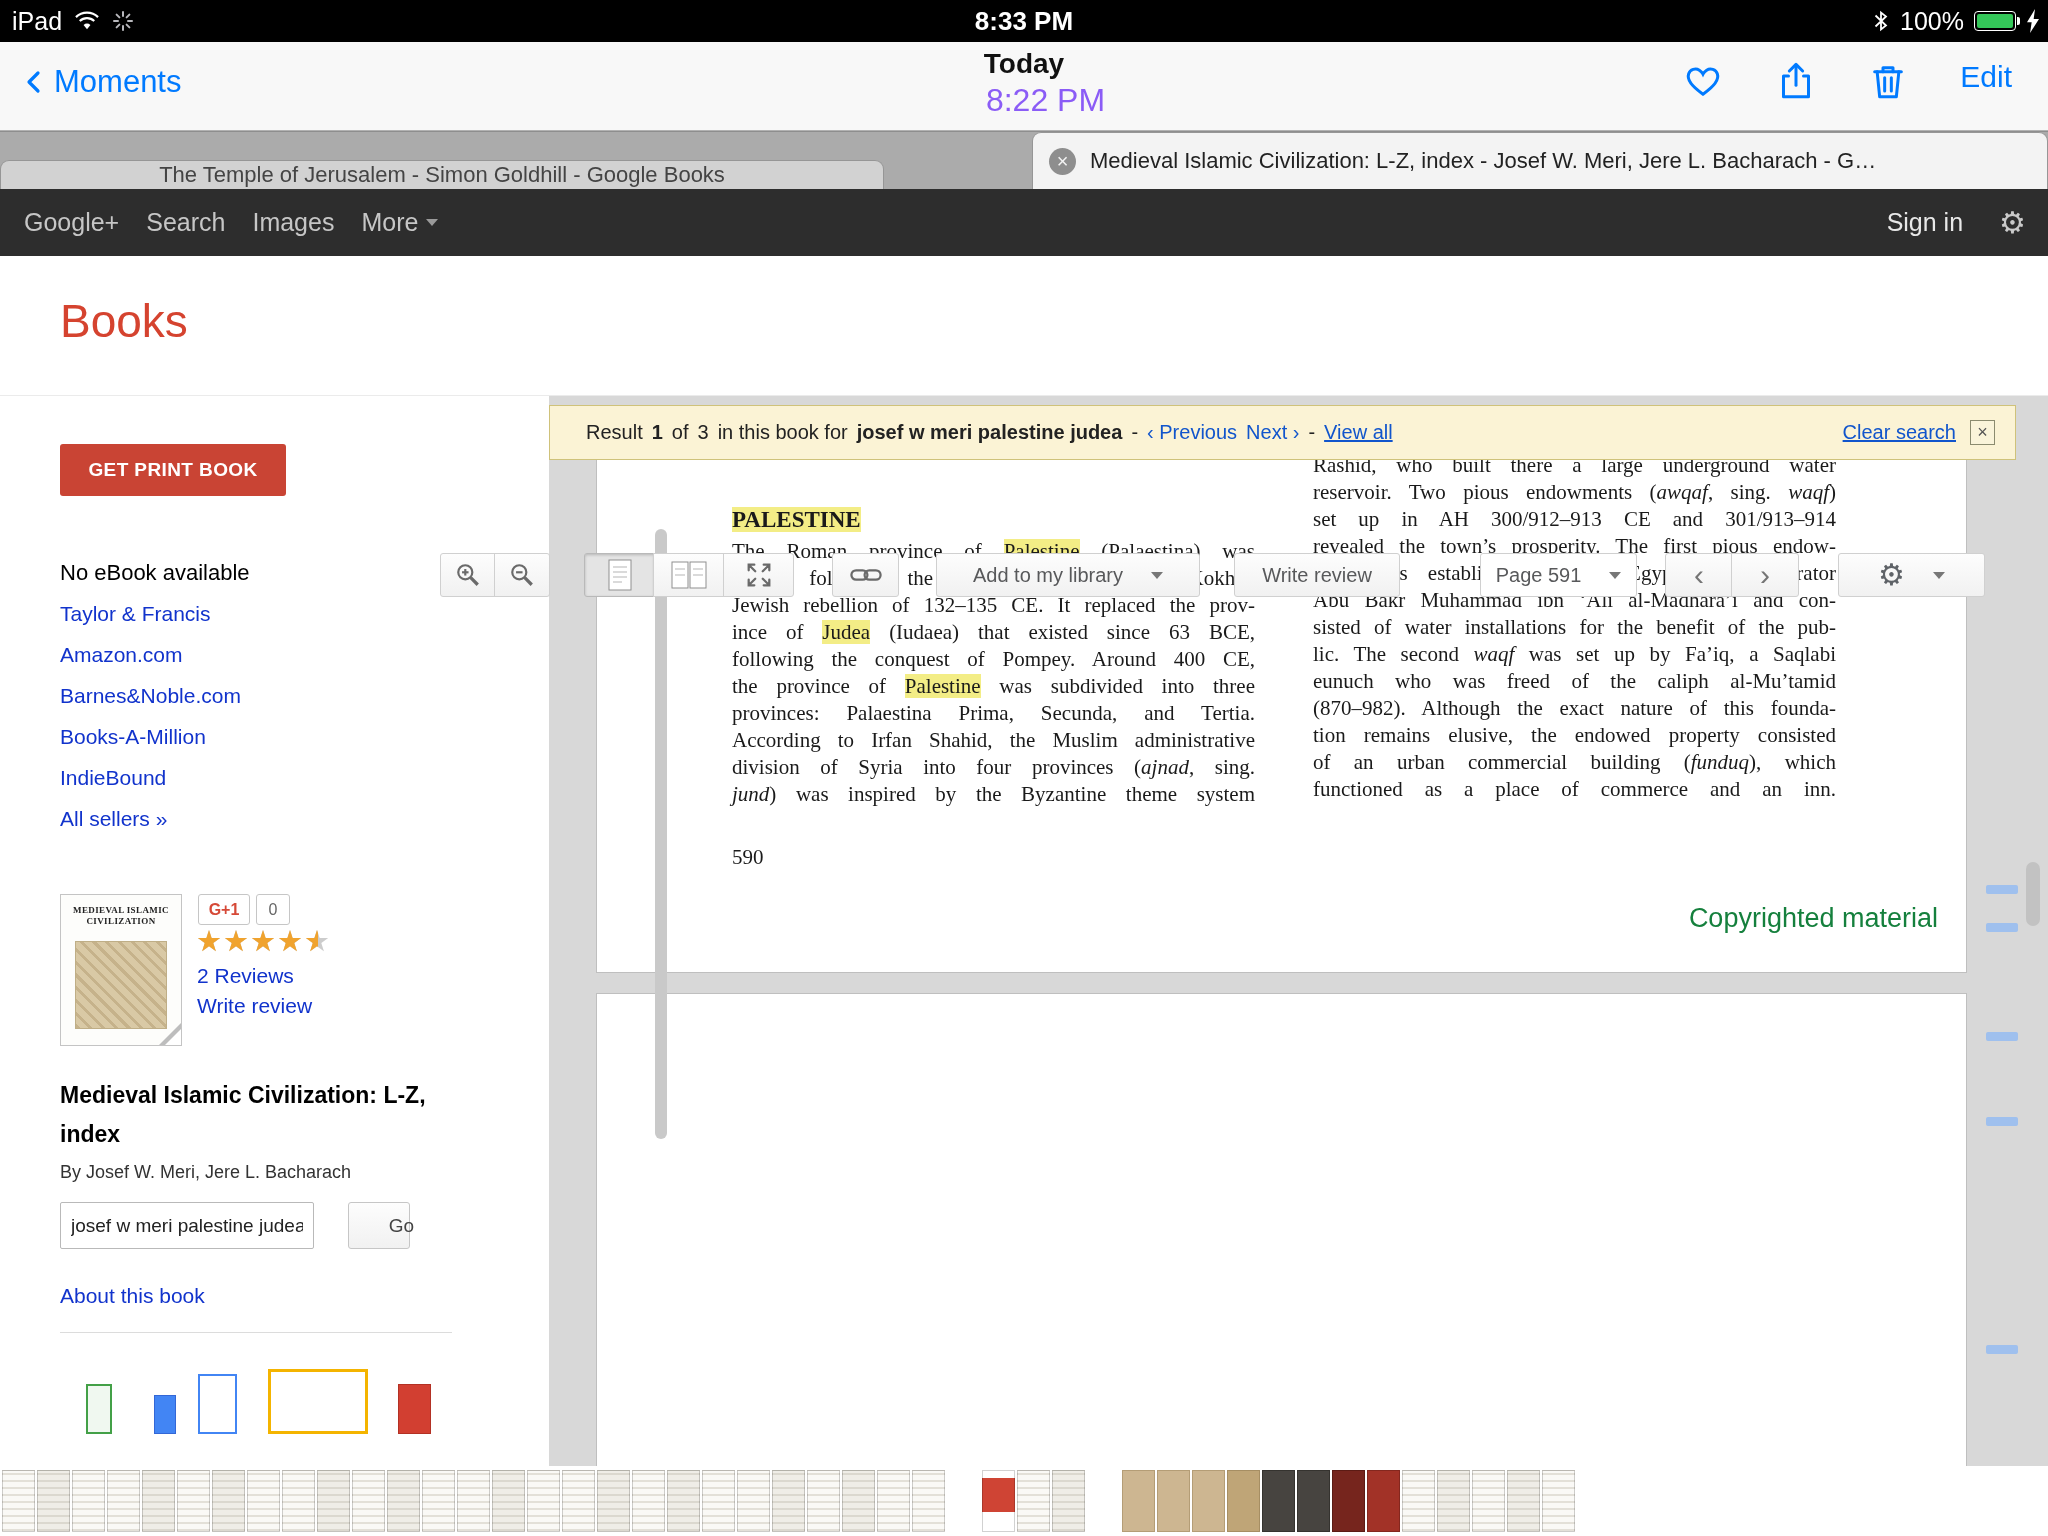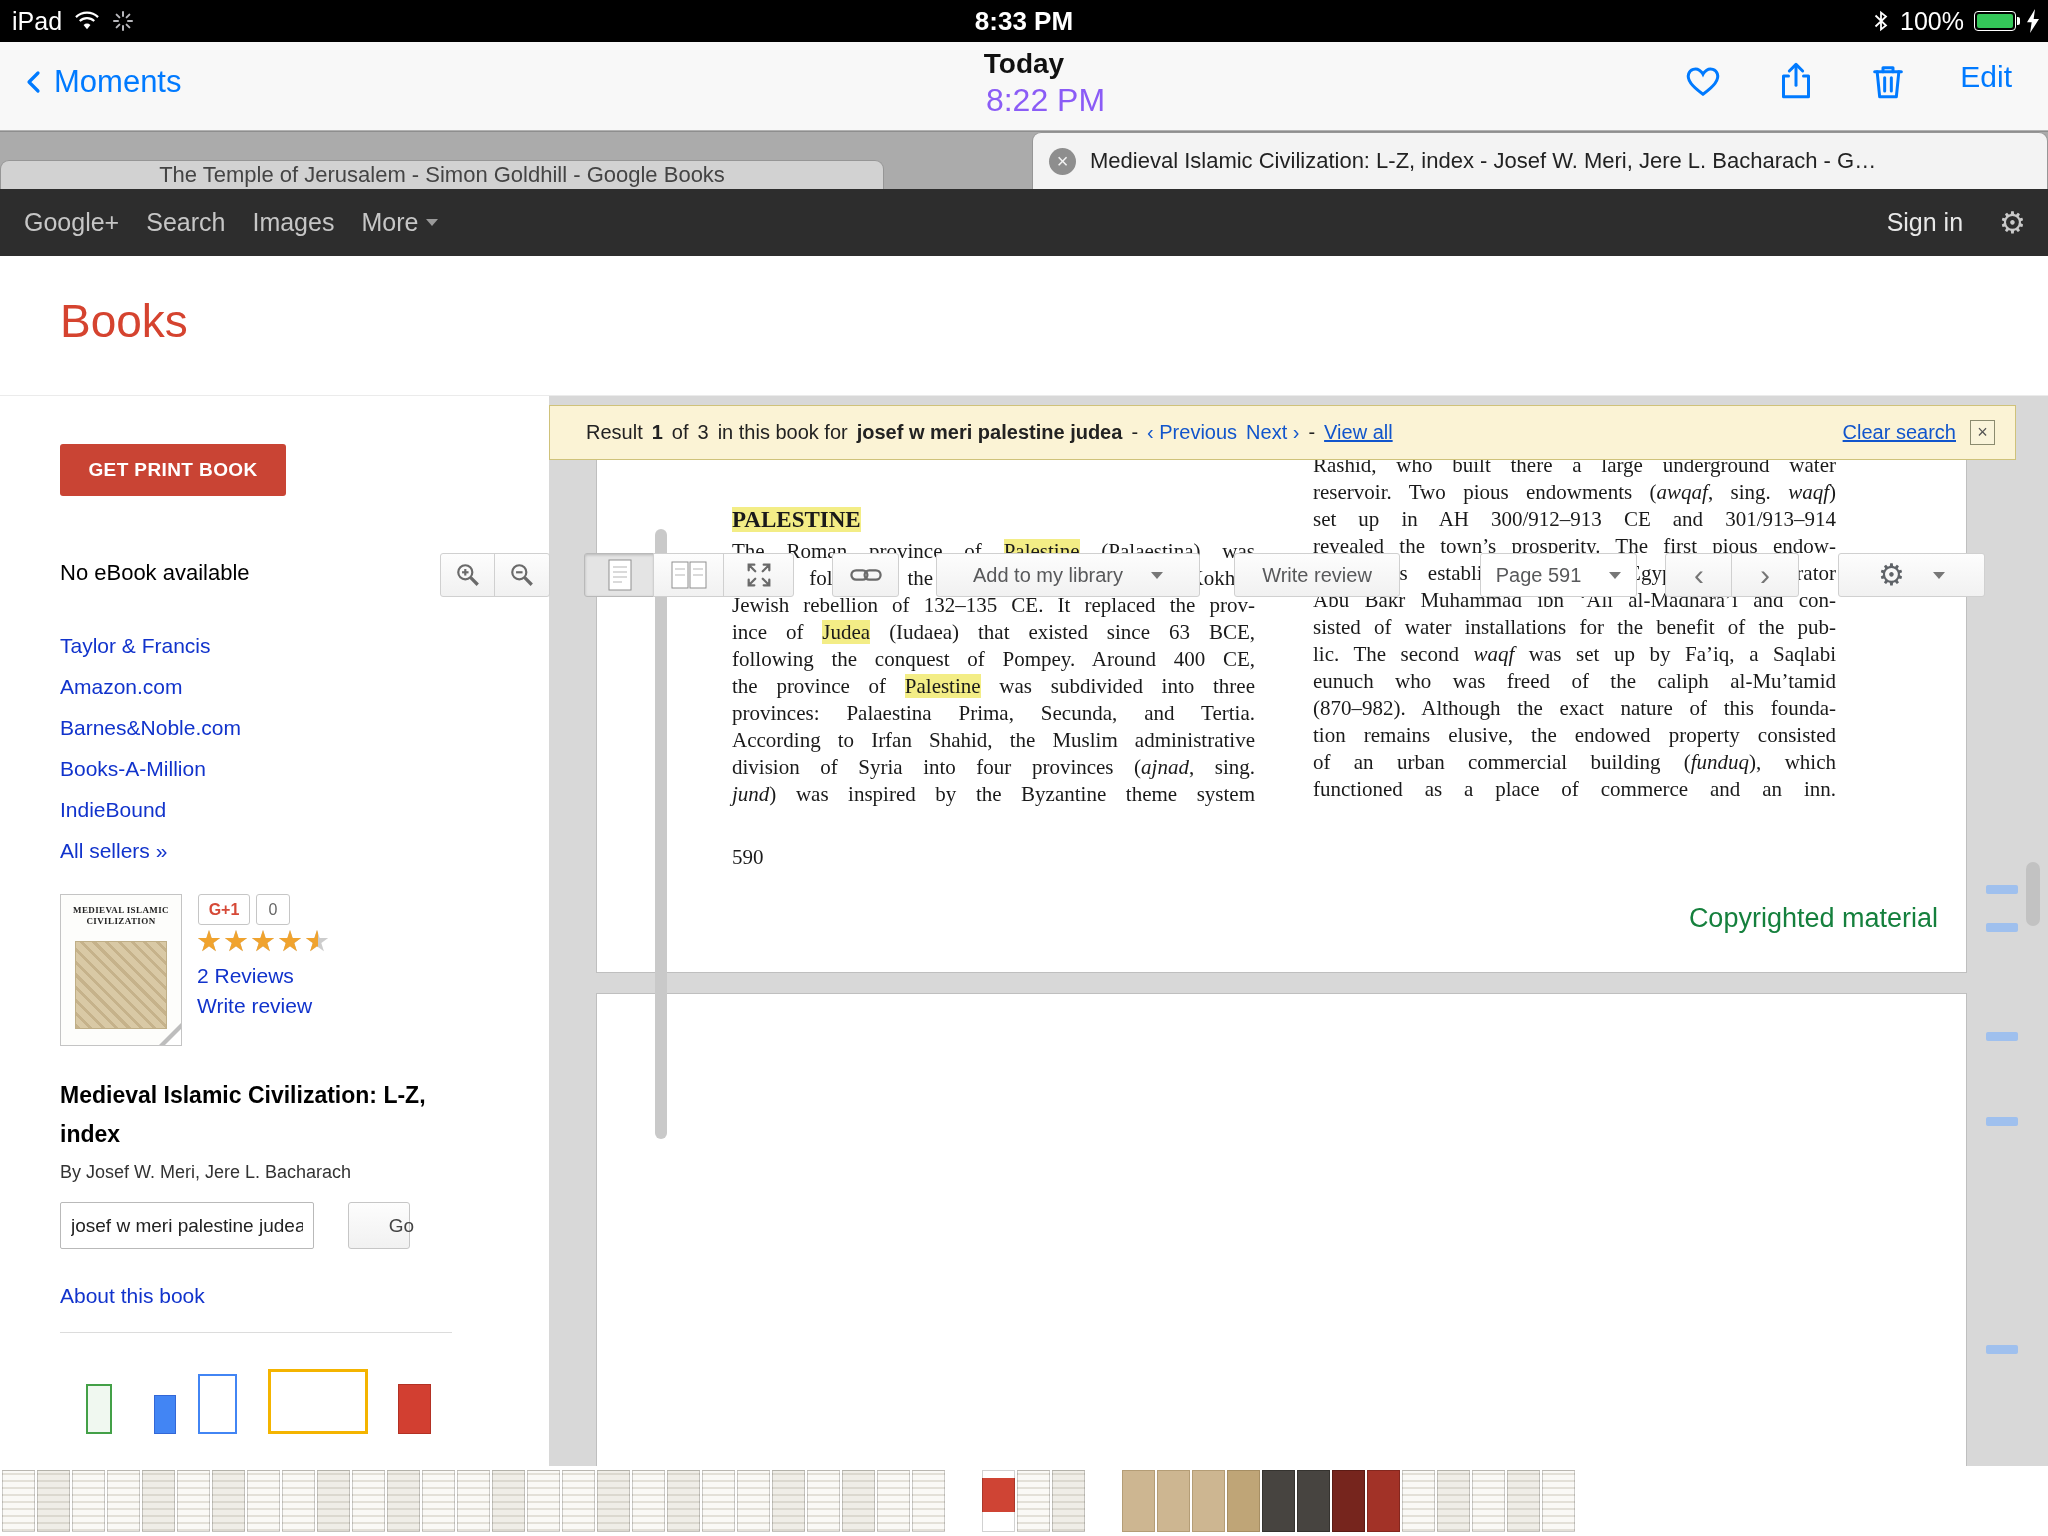--- a/index.html
+++ b/index.html
@@ -103,21 +103,21 @@
   .main-scrollbar { position:absolute; left:2026px; top:862px; width:14px; height:64px; background:#c2c2c2;
     border-radius:7px; z-index:4; cursor:pointer; }
   .find-marker { position:absolute; left:1986px; width:32px; height:9px; background:#9fc0ee; border-radius:2px; z-index:3; }
 
   
   .sidebar { position:absolute; left:0; top:396px; width:549px; bottom:70px; background:#fff; z-index:2; }
   .print-btn { position:absolute; left:60px; top:48px; width:226px; height:52px; background:#c94434; color:#fff;
     font-weight:bold; font-size:19px; letter-spacing:.4px; border:none; border-radius:3px;
     display:flex; align-items:center; justify-content:center; cursor:pointer; }
   .no-ebook { position:absolute; left:60px; top:164px; font-size:22px; color:#000; }
-  .seller-links { position:absolute; left:60px; top:238px; }
+  .seller-links { position:absolute; left:60px; top:206px; }
   .side-link { color:#1133cc; font-size:21px; margin-bottom:17px; cursor:pointer; width:max-content; }
   .cover { position:absolute; left:60px; top:498px; width:122px; height:152px; border:1px solid #c4c4c4;
     background:#fdfdfb; overflow:hidden; }
   .cover-title { font-family:"Liberation Serif", serif; font-weight:bold; font-size:9px; text-align:center;
     padding-top:10px; letter-spacing:.4px; color:#222; line-height:11px; }
   .cover-art { position:absolute; left:14px; top:46px; width:92px; height:88px; background:#d9c9a5;
     border:1px solid #bfae86; background-image:repeating-linear-gradient(45deg, rgba(140,110,60,.25) 0 3px, transparent 3px 9px); }
   .cover-fold-shadow { position:absolute; right:0; bottom:0; width:0; height:0;
     border-style:solid; border-width:0 0 22px 22px; border-color:transparent transparent #bdbdbd transparent; }
   .cover-fold { position:absolute; right:-2px; bottom:-2px; width:0; height:0;

